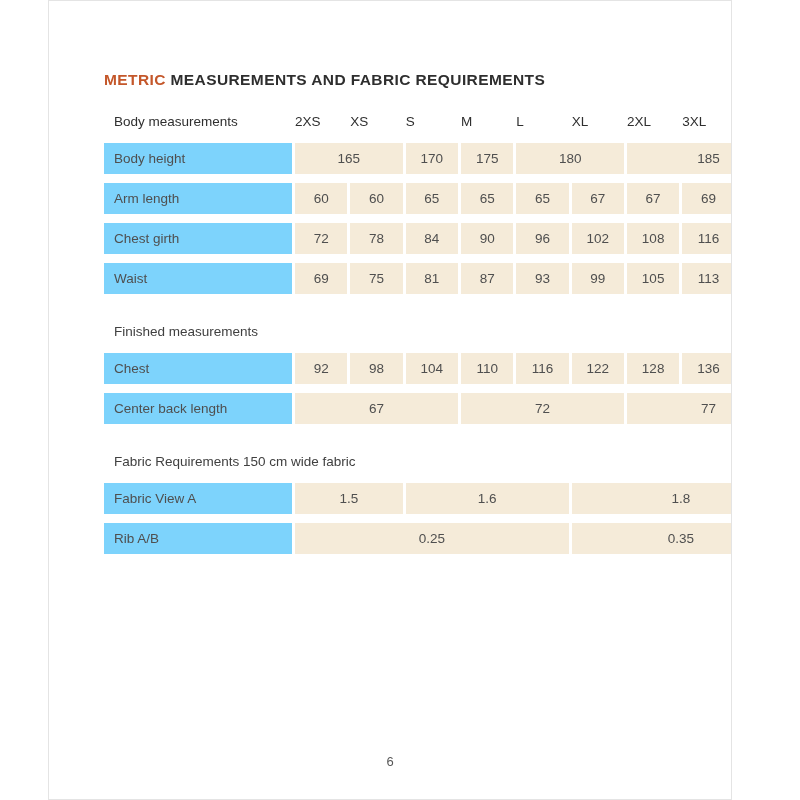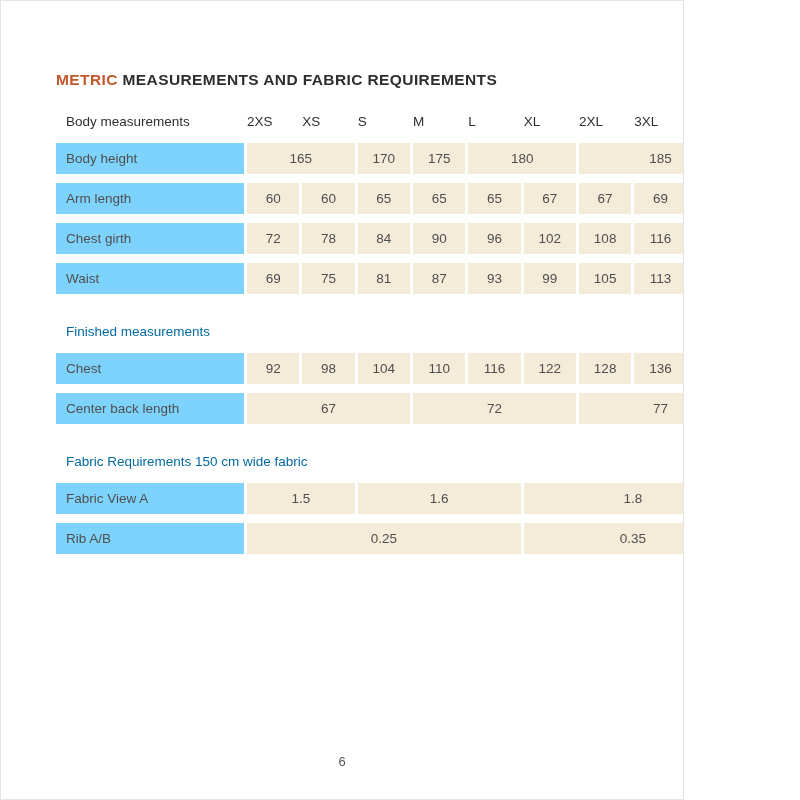--- a/index.html
+++ b/index.html
@@ -9,20 +9,21 @@
     font-family: "Liberation Sans", sans-serif;
     color: #333;
   }
   .canvas {
     width: 684px; height: 800px;
     background: #ffffff;
     border: 1px solid #e4e4e4;
     padding: 70px 55px 16px 55px;
     position: relative;
     overflow: hidden;
+    margin-left: 48px;
   }
   .title {
     font-size: 15.5px;
     font-weight: 700;
     letter-spacing: 0.4px;
     color: #2e2e2e;
     margin-bottom: 11px;
   }
   .title .accent { color: #c4572a; }
   .intro {
@@ -45,21 +46,21 @@
     font-size: 13.5px; color: #2f2f2f;
     text-align: left; font-weight: 400;
     padding: 5px 0 5px 10px;
   }
   .head-size {
     font-size: 13.5px; color: #2f2f2f;
     text-align: left; font-weight: 400;
     padding: 5px 0;
   }
   .section-title {
-    font-size: 13.5px; color: #0369a1;
+    font-size: 13.5px; color: #404040;
     text-align: left; font-weight: 400;
     padding: 12px 0 5px 10px;
   }
   .row-label {
     background: #7dd3fc;
     font-size: 13.5px; color: #4f4f4f;
     text-align: left;
     height: 31px;
     padding: 7px 0 7px 10px;
   }

